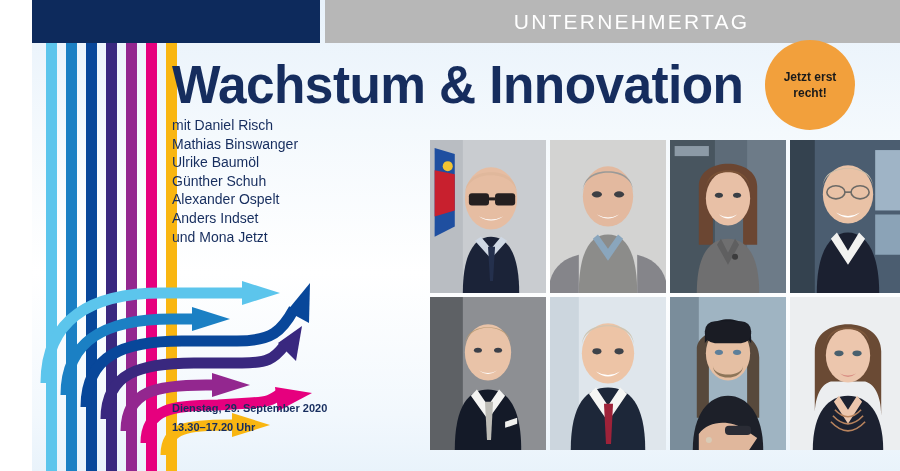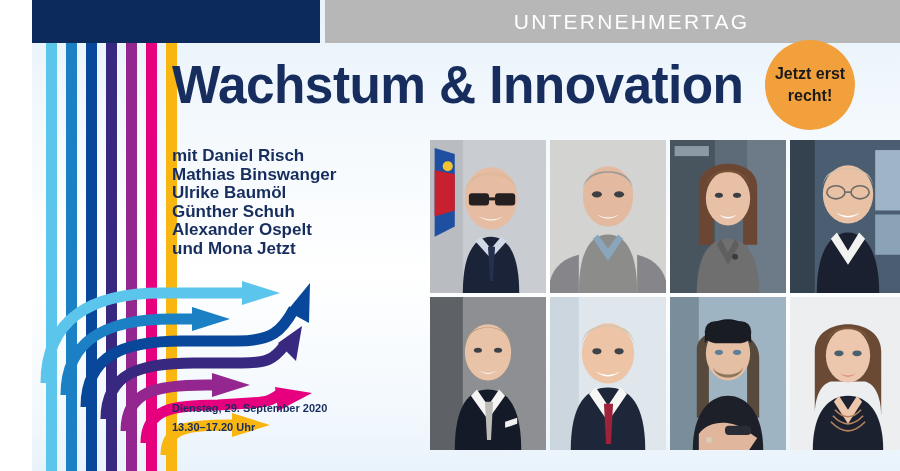--- a/index.html
+++ b/index.html
@@ -72,34 +72,34 @@
     position: absolute;
     left: 733px; top: 40px;
     width: 90px; height: 90px;
     border-radius: 50%;
     background: #f2a03c;
     display: flex;
     align-items: center;
     justify-content: center;
     flex-direction: column;
     color: #1a1a1a;
-    font-size: 16px;
+    font-size: 12px;
     font-weight: 700;
     line-height: 1.35;
     text-align: right;
   }
   .badge span { display: block; }
 
   
   .speakers {
     position: absolute;
-    left: 140px; top: 147px;
+    left: 140px; top: 116px;
     color: #162d5e;
-    font-size: 17px;
-    font-weight: 700;
+    font-size: 14px;
+    font-weight: 400;
     line-height: 18.6px;
   }
   .speakers div { white-space: nowrap; }
 
   
   .event-info {
     position: absolute;
     left: 140px; top: 399px;
     color: #162d5e;
     font-size: 11px;
@@ -195,20 +195,21 @@
     <span>Jetzt erst</span>
     <span>recht!</span>
   </div>
 
   <div class="speakers">
     <div>mit Daniel Risch</div>
     <div>Mathias Binswanger</div>
     <div>Ulrike Baumöl</div>
     <div>Günther Schuh</div>
     <div>Alexander Ospelt</div>
+    <div>Anders Indset</div>
     <div>und Mona Jetzt</div>
   </div>
 
   <div class="event-info">
     <div>Dienstag, 29. September 2020</div>
     <div>13.30–17.20 Uhr</div>
   </div>
 
   <div class="photo-grid">
 

